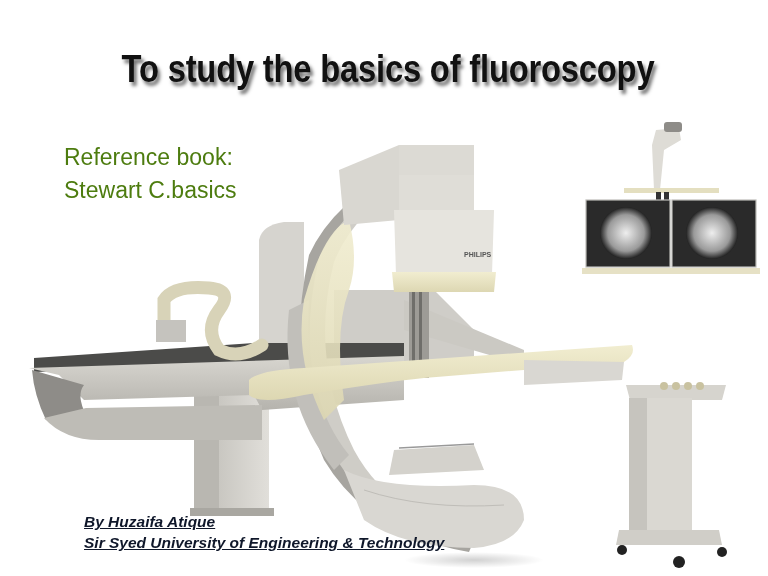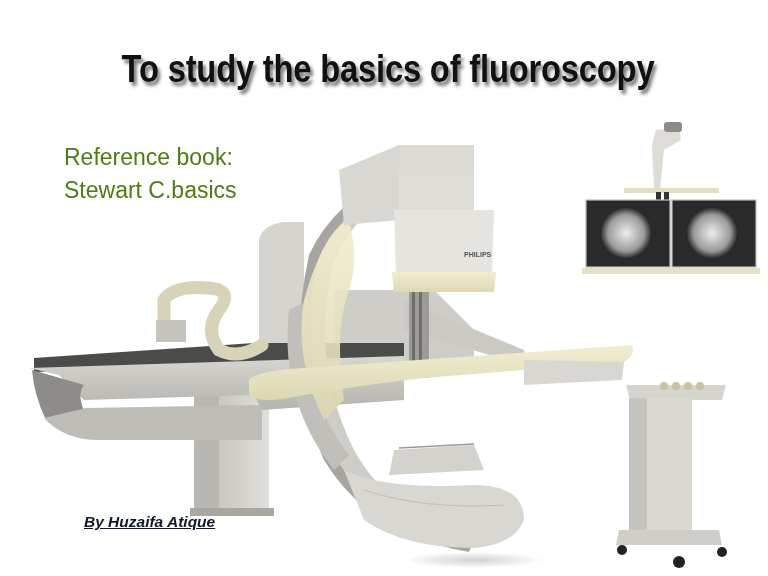--- a/index.html
+++ b/index.html
@@ -144,15 +144,16 @@
 
   <div class="title">To study the basics of fluoroscopy</div>
 
   <div class="ref">
     <div>Reference book:</div>
     <div>Stewart C.basics</div>
   </div>
 
   <div class="credits">
     <div>By Huzaifa Atique</div>
+    <div>Sir Syed University of Engineering &amp; Technology</div>
   </div>
 
 </div>
 
 </body></html>

